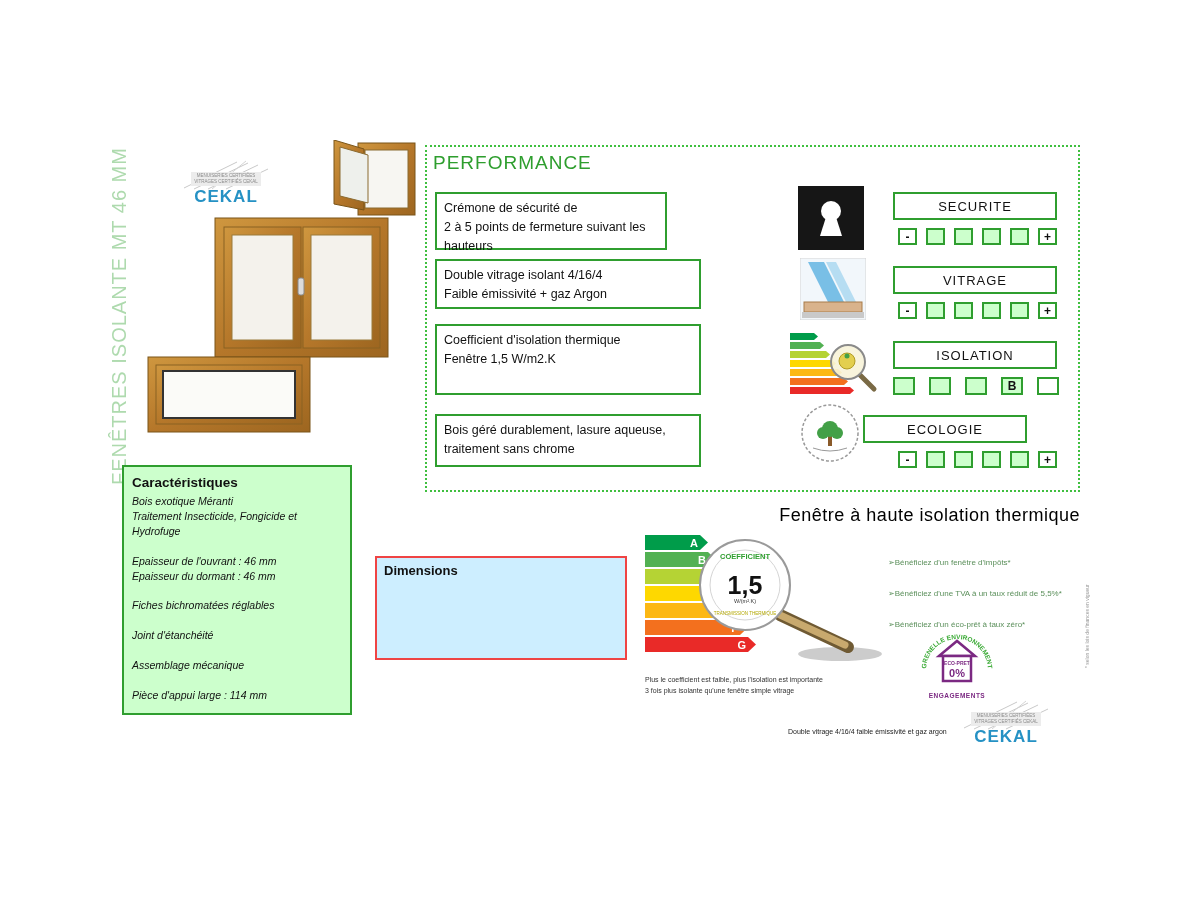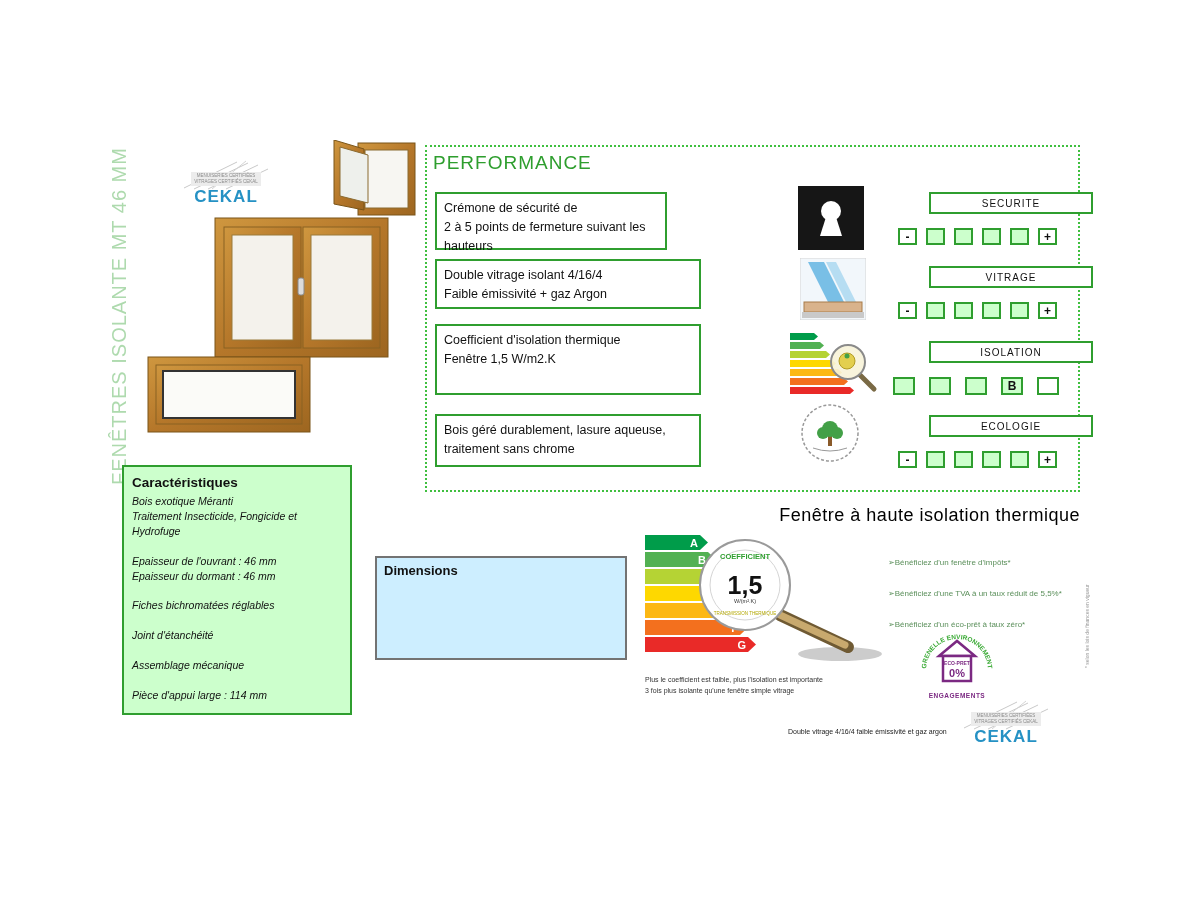--- a/index.html
+++ b/index.html
@@ -17,39 +17,39 @@
     background:#ececec;display:inline-block;padding:1px 3px;white-space:pre-line;}
   .cekal-brand{position:relative;font-size:17px;font-weight:bold;color:#2591c4;letter-spacing:1px;}
 
   .performance-panel{position:absolute;left:425px;top:145px;width:651px;height:343px;
     border:2px dotted #3fbf3f;background:transparent;}
   .perf-title{position:absolute;left:433px;top:152px;font-size:19px;color:#2e9e2e;letter-spacing:1px;}
 
   .feature-box{position:absolute;border:2px solid #2f9e2f;background:#fff;
     font-size:12.5px;line-height:1.5;padding:5px 7px;white-space:pre-line;box-sizing:border-box;}
 
-  .rating-label{position:absolute;width:164px;height:22px;border:2px solid #2f9e2f;background:#fff;
+  .rating-label{position:absolute;width:164px;height:28px;border:2px solid #2f9e2f;background:#fff;
     box-sizing:border-box;display:flex;align-items:center;justify-content:center;
-    font-size:10px;letter-spacing:1px;color:#111;margin-left:36px;}
+    font-size:13px;letter-spacing:1px;color:#111;}
   .cell{position:absolute;width:19px;height:17px;border:2px solid #2f9e2f;background:#ccffcc;
     box-sizing:border-box;display:flex;align-items:center;justify-content:center;
     font-size:12px;font-weight:bold;color:#111;}
   .cell.end{background:#fff;}
   .cell.blank{background:#fff;}
   .cell.big{width:22px;height:18px;}
 
   .icon-box{position:absolute;}
 
   .characteristics{position:absolute;left:122px;top:465px;width:230px;height:250px;
     background:#ccffcc;border:2px solid #2f9e2f;box-sizing:border-box;padding:8px 8px;}
   .characteristics .title{font-size:13.5px;font-weight:bold;margin-bottom:4px;}
   .characteristics .body{font-size:10.5px;font-style:italic;line-height:1.42;white-space:pre-line;}
 
   .dimensions{position:absolute;left:375px;top:556px;width:252px;height:104px;
-    background:#cdeeff;border:2px solid #737373;box-sizing:border-box;padding:5px 7px;}
+    background:#cdeeff;border:2px solid #ef4444;box-sizing:border-box;padding:5px 7px;}
   .dimensions .title{font-size:13px;font-weight:bold;margin-bottom:2px;}
   .dimensions .body{font-size:10.5px;font-style:italic;line-height:1.4;white-space:pre-line;}
 
   .thermal-heading{position:absolute;left:645px;top:505px;width:435px;text-align:right;
     font-size:18px;color:#000;letter-spacing:.5px;}
 
   .benefits{position:absolute;left:888px;top:558px;width:205px;}
   .benefits p{margin:0 0 22px 0;font-size:8px;color:#5a8f5a;}
 
   .energy-note{position:absolute;left:645px;top:674px;font-size:7px;line-height:1.6;
@@ -183,21 +183,21 @@
   <div class="cell" style="left:1010px;top:302px;"></div>
   <div class="cell end" style="left:1038px;top:302px;">+</div>
 
   <div class="rating-label" style="left:893px;top:341px;">ISOLATION</div>
   <div class="cell big" style="left:893px;top:377px;"></div>
   <div class="cell big" style="left:929px;top:377px;"></div>
   <div class="cell big" style="left:965px;top:377px;"></div>
   <div class="cell big" style="left:1001px;top:377px;">B</div>
   <div class="cell big blank" style="left:1037px;top:377px;"></div>
 
-  <div class="rating-label" style="left:893px;top:415px;">ECOLOGIE</div>
+  <div class="rating-label" style="left:863px;top:415px;">ECOLOGIE</div>
   <div class="cell end" style="left:898px;top:451px;">-</div>
   <div class="cell" style="left:926px;top:451px;"></div>
   <div class="cell" style="left:954px;top:451px;"></div>
   <div class="cell" style="left:982px;top:451px;"></div>
   <div class="cell" style="left:1010px;top:451px;"></div>
   <div class="cell end" style="left:1038px;top:451px;">+</div>
 
   <div class="characteristics">
     <div class="title">Caractéristiques</div>
     <div class="body">Bois exotique Méranti

